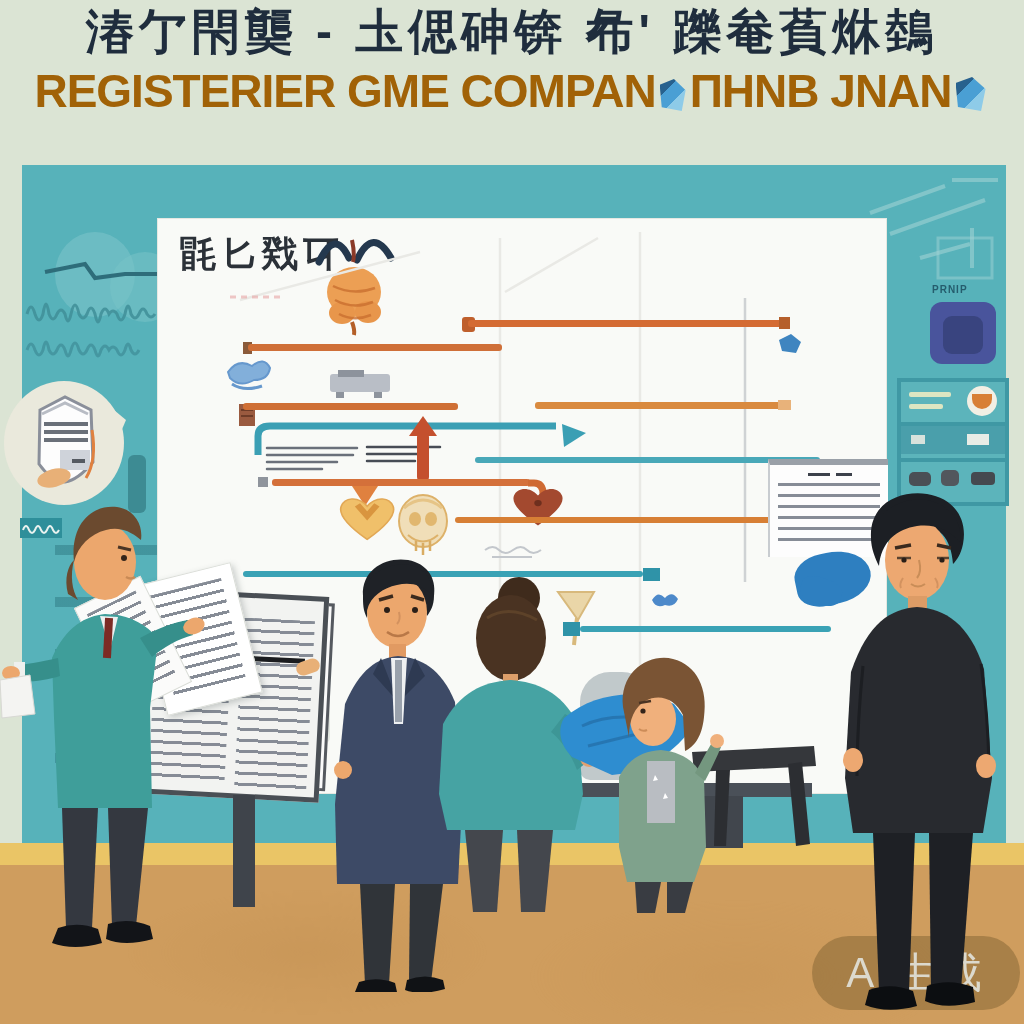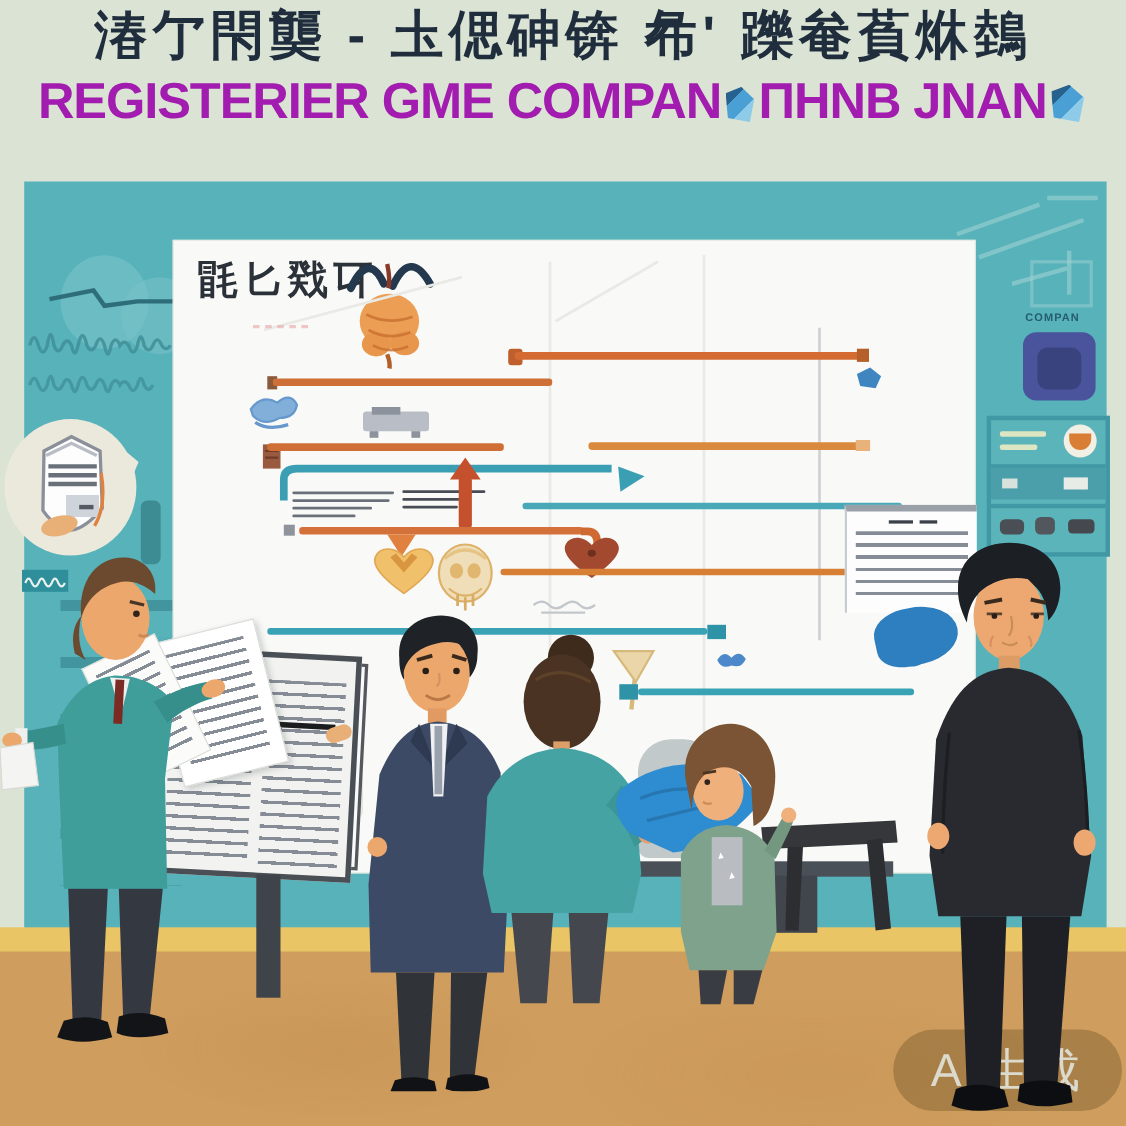--- a/index.html
+++ b/index.html
@@ -1,20 +1,20 @@
 <!DOCTYPE html>
 <html><head>
 <meta charset="utf-8">
 <style>
   html,body{margin:0;padding:0;}
   body{width:1024px;height:1024px;background:#dbe4d4;font-family:"Liberation Sans",sans-serif;}
   .page{position:relative;width:1024px;height:1024px;overflow:hidden;background:#dbe4d4;}
   .abs{position:absolute;}
   .t1{font-weight:800;color:#1f2d3d;font-size:48px;letter-spacing:5px;white-space:nowrap;}
-  .t2{font-weight:800;color:#a21caf;font-size:46px;letter-spacing:-1px;white-space:nowrap;}
+  .t2{font-weight:800;color:#a16207;font-size:46px;letter-spacing:-1px;white-space:nowrap;}
   .glitch{display:inline-block;width:26px;height:32px;vertical-align:-4px;
     background:linear-gradient(135deg,#27618e 30%,#4a9fd4 30% 62%,#8ecbe8 62%);
     clip-path:polygon(0 18%,55% 0,100% 35%,85% 100%,8% 88%);margin:0 4px;}
   .glitch.g2{width:30px;height:34px;}
   .boardtext{font-weight:700;color:#2b3138;font-size:36px;letter-spacing:5px;white-space:nowrap;}
   .lines{background:repeating-linear-gradient(to bottom,#868c96 0 3px,transparent 3px 11px);}
   .pill{border-radius:40px;background:rgba(125,96,48,.48);display:flex;align-items:center;justify-content:center;
     color:#dcd9cd;font-size:42px;letter-spacing:4px;font-weight:400;}
   .cab-line{height:5px;background:#dde6c2;border-radius:2px;}
   .tinytext{font-size:10px;color:#255d6d;letter-spacing:1px;font-weight:700;}
@@ -40,21 +40,21 @@
     <path d="M2 16 q4 -14 8 0 q4 12 8 0 q3 -20 6 0 q4 10 8 0 q4 -8 8 0 q3 14 6 0 q4 -18 8 0 q4 8 8 0 q4 -12 8 0 q3 16 6 0 q4 -10 8 0 q4 -6 8 0 q4 12 8 0 q3 -16 6 0 q4 8 8 0 q4 -10 8 0 q4 6 8 0" stroke="#3f8e98" stroke-width="3" fill="none" opacity=".85"></path>
     <path d="M2 52 q4 -12 8 0 q4 10 8 0 q3 -16 6 0 q4 8 8 0 q4 -10 8 0 q3 12 6 0 q4 -14 8 0 q4 8 8 0 q4 -10 8 0 q3 12 6 0 q4 -8 8 0 q4 -6 8 0 q4 10 8 0 q3 -12 6 0 q4 8 8 0" stroke="#3f8e98" stroke-width="3" fill="none" opacity=".75"></path>
   </svg>
   <div class="abs" style="left:55px;top:545px;width:110px;height:260px;opacity:.28;background:repeating-linear-gradient(to bottom,#0d4a55 0 10px,transparent 10px 52px);"></div>
   <div class="abs" style="left:128px;top:455px;width:18px;height:58px;border-radius:6px;background:#1e5a64;opacity:.45;"></div>
 
   <svg class="abs" style="left:860px;top:168px;" width="150" height="145">
     <path d="M10,45 L85,18 M30,66 L125,32 M92,12 h46 M60,90 l50,-14 M112,60 v40" stroke="#9fd2d4" stroke-width="4" fill="none" opacity=".6"></path>
     <rect x="78" y="70" width="54" height="40" fill="none" stroke="#9fd2d4" stroke-width="3" opacity=".5"></rect>
   </svg>
-  <div class="abs tinytext" style="left:932px;top:284px;">COMPAN</div>
+  <div class="abs tinytext" style="left:932px;top:284px;">PRNIP</div>
   <div class="abs" style="left:930px;top:302px;width:66px;height:62px;border-radius:12px;background:#49549c;">
     <div class="abs" style="left:13px;top:14px;width:40px;height:38px;border-radius:9px;background:#39447f;"></div>
   </div>
   <div class="abs" style="left:897px;top:378px;width:112px;height:128px;border:4px solid #3f98a4;background:#5cb4bb;box-sizing:border-box;">
     <div class="cab-line abs" style="left:8px;top:10px;width:42px;"></div>
     <div class="cab-line abs" style="left:8px;top:22px;width:34px;"></div>
     <div class="abs" style="right:8px;top:4px;width:30px;height:30px;border-radius:50%;background:#f2efe4;">
       <div class="abs" style="left:5px;top:8px;width:20px;height:15px;border-radius:0 0 12px 12px;background:#d87f35;"></div>
     </div>
     <div class="abs" style="left:0;top:40px;width:104px;height:4px;background:#3f98a4;"></div>

